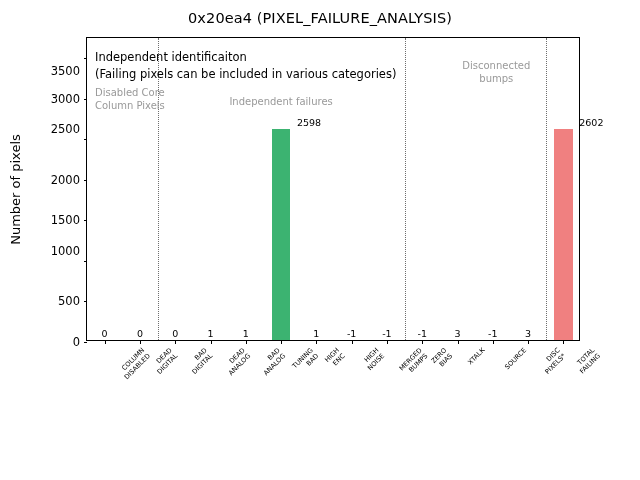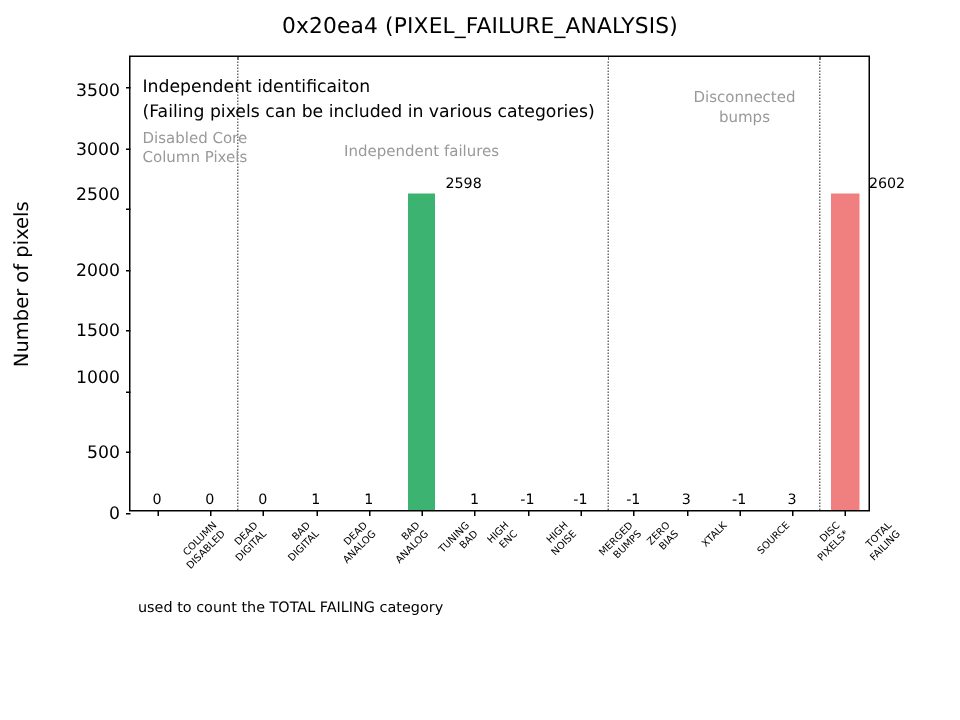--- a/index.html
+++ b/index.html
@@ -215,40 +215,39 @@
       <div class="ytick-label" style="top: 213px;">1000</div>
       <div class="ytick-mark" style="top: 222.933px;"></div>
       <div class="ytick-label" style="top: 182.4px;">1500</div>
       <div class="ytick-mark" style="top: 182.4px;"></div>
       <div class="ytick-label" style="top: 141.867px;">2000</div>
       <div class="ytick-mark" style="top: 141.867px;"></div>
       <div class="ytick-label" style="top: 91px;">2500</div>
       <div class="ytick-mark" style="top: 101.333px;"></div>
       <div class="ytick-label" style="top: 60.8px;">3000</div>
       <div class="ytick-mark" style="top: 60.8px;"></div>
-      <div class="ytick-label" style="top: 22px;">3500</div>
+      <div class="ytick-label" style="top: 33px;">3500</div>
       <div class="ytick-mark" style="top: 20.2667px;"></div>
       <div class="xtick-mark" style="left: 17.6429px;"></div>
       <div class="xtick-mark" style="left: 52.9286px;"></div>
       <div class="xtick-mark" style="left: 88.2143px;"></div>
       <div class="xtick-mark" style="left: 123.5px;"></div>
       <div class="xtick-mark" style="left: 158.786px;"></div>
       <div class="xtick-mark" style="left: 194.071px;"></div>
       <div class="xtick-mark" style="left: 229.357px;"></div>
       <div class="xtick-mark" style="left: 264.643px;"></div>
       <div class="xtick-mark" style="left: 299.929px;"></div>
       <div class="xtick-mark" style="left: 335.214px;"></div>
       <div class="xtick-mark" style="left: 370.5px;"></div>
       <div class="xtick-mark" style="left: 405.786px;"></div>
       <div class="xtick-mark" style="left: 441.071px;"></div>
       <div class="xtick-mark" style="left: 476.357px;"></div>
     </div>
 
   <div id="footnote">
-    <div>used to count the TOTAL FAILING category</div>
   </div>
 
 <div class="xtick-label" style="left: 107.643px;">
       <div>COLUMN</div>
       <div>DISABLED</div>
     </div>
     <div class="xtick-label" style="left: 142.929px;">
       <div>DEAD</div>
       <div>DIGITAL</div>
     </div>

